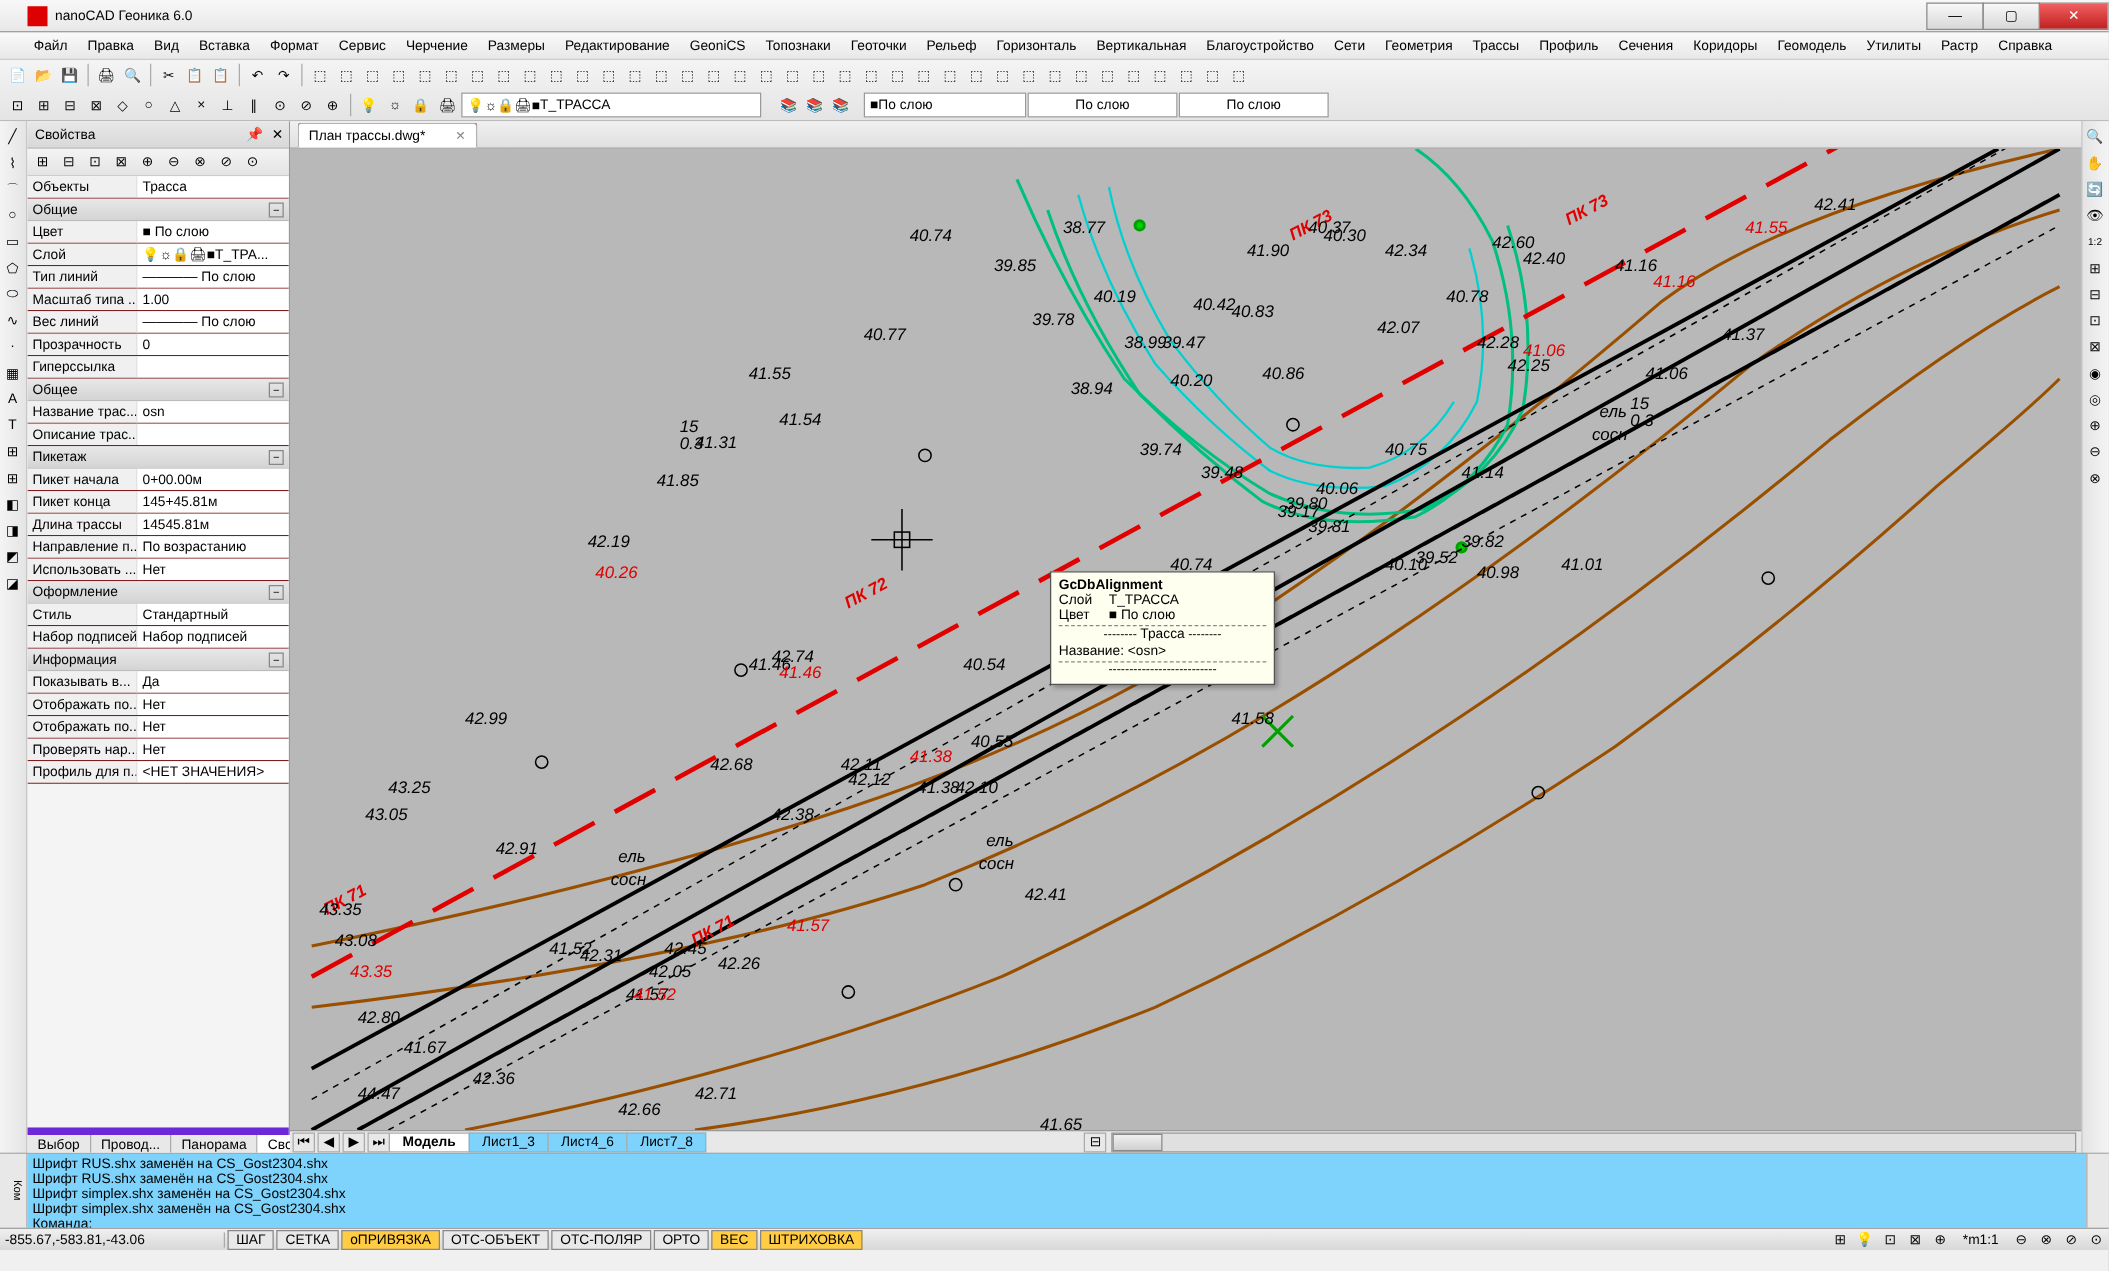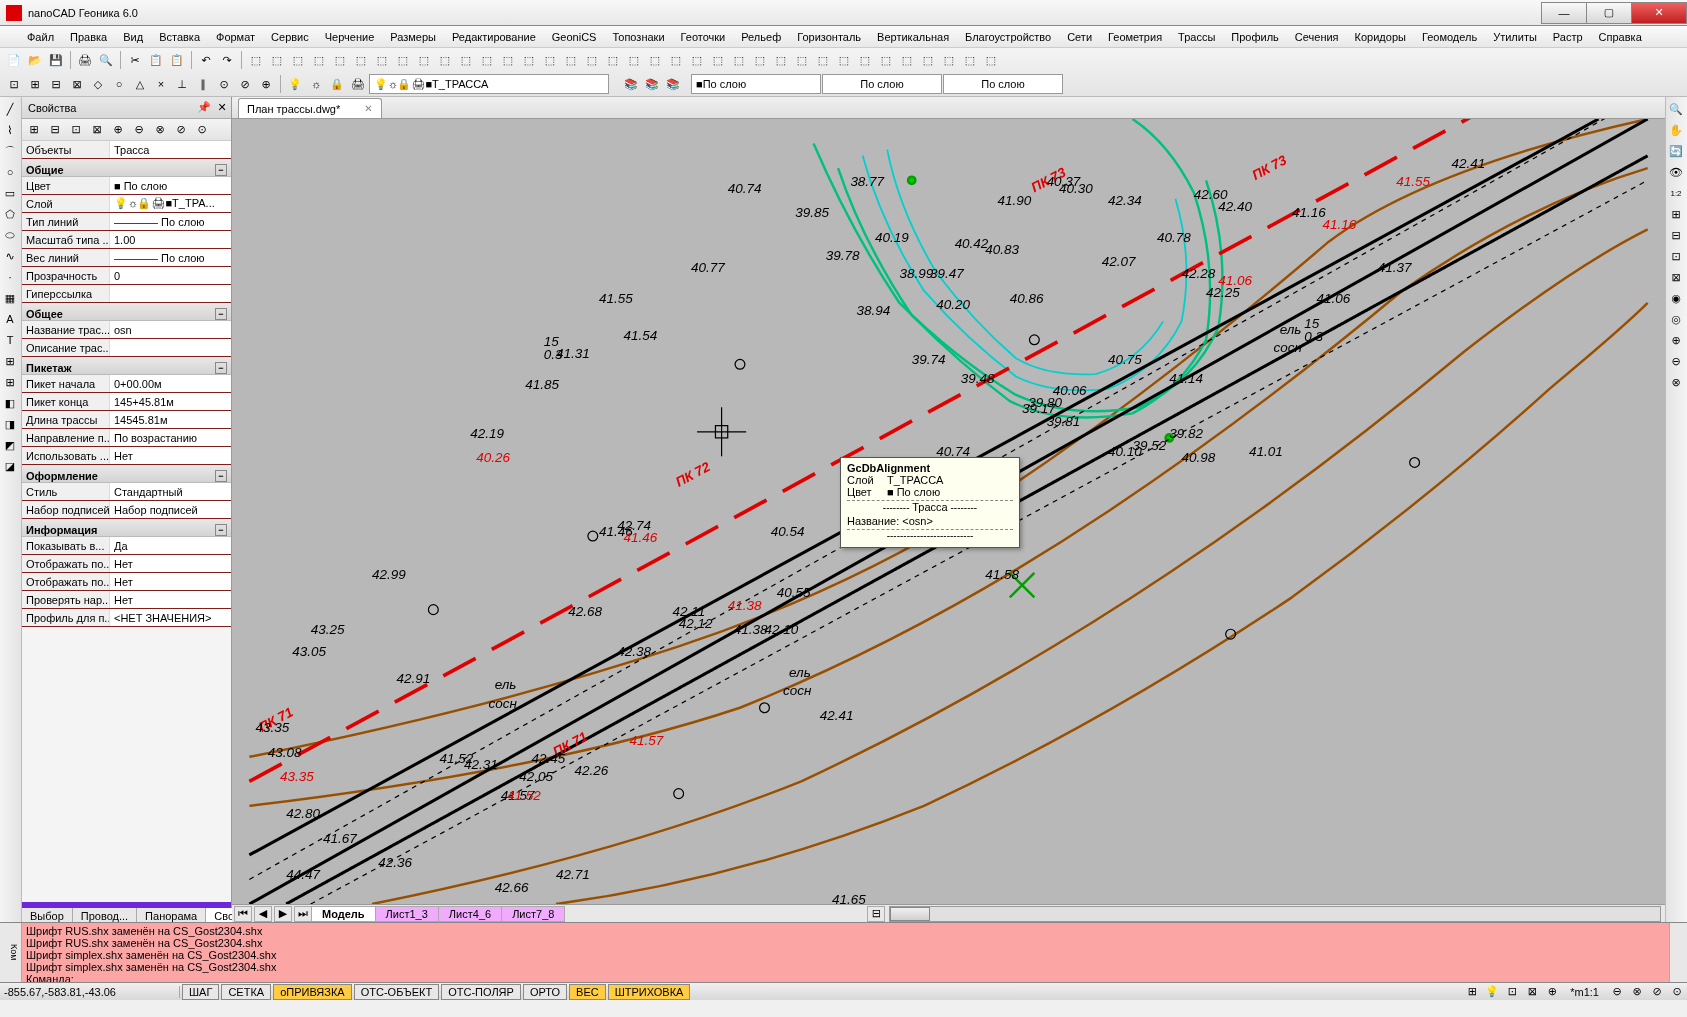--- a/index.html
+++ b/index.html
@@ -1,19 +1,19 @@
 <!DOCTYPE html>
 <html><head>
 <meta charset="utf-8">
 <style>
 * { margin:0; padding:0; box-sizing:border-box; font-family:Tahoma,Arial,sans-serif; font-size:11px; }
 body { background:#f0f0f0; width:1687px; height:1017px; overflow:hidden; position:relative; }
 
 
-.titlebar { height:26px; background:linear-gradient(#f8f8f8,#e8e8e8); border-bottom:1px solid #888; display:flex; align-items:center; padding-left:6px; }
+.titlebar { height:26px; background:linear-gradient(#f8f8f8,#e8e8e8); border-bottom:1px solid #888; display:flex; align-items:center; padding-left:22px; }
 .titlebar .logo { width:16px; height:16px; background:#d00; margin-right:6px; }
 .titlebar .title { flex:1; }
 .titlebar .winbtns { display:flex; }
 .titlebar .winbtn { width:46px; height:22px; display:flex; align-items:center; justify-content:center; background:linear-gradient(#f8f8f8,#d8d8d8); border:1px solid #888; margin-left:-1px; }
 .titlebar .winbtn.close { background:linear-gradient(#f06060,#c02020); color:#fff; width:56px; }
 
 
 .menubar { height:22px; background:linear-gradient(#fafafa,#e8e8e8); display:flex; align-items:center; padding-left:19px; border-bottom:1px solid #ccc; }
 .menubar .item { padding:3px 8px; cursor:pointer; }
 
@@ -35,21 +35,21 @@
 .props { width:210px; background:#f4f4f4; border-right:1px solid #999; display:flex; flex-direction:column; }
 .props-header { height:22px; background:linear-gradient(#e8e8e8,#d8d8d8); display:flex; align-items:center; padding-left:6px; border-bottom:1px solid #aaa; }
 .props-header .spacer { flex:1; }
 .props-header .hbtn { width:18px; height:18px; display:flex; align-items:center; justify-content:center; }
 .props-toolbar { height:22px; background:linear-gradient(#f4f4f4,#e4e4e4); display:flex; align-items:center; padding-left:2px; gap:1px; border-bottom:1px solid #ccc; }
 .props-body { flex:1; overflow:auto; }
 .prop-row { display:flex; height:18px; border-bottom:1px solid #7f1d1d; }
 .prop-row.obj { background:#fff; }
 .prop-label { width:88px; padding-left:4px; display:flex; align-items:center; border-right:1px solid #ddd; background:#f0f0f0; overflow:hidden; white-space:nowrap; }
 .prop-val { flex:1; padding-left:4px; display:flex; align-items:center; background:#fff; overflow:hidden; white-space:nowrap; }
-.prop-section { height:18px; background:linear-gradient(#e8e8e8,#d4d4d4); display:flex; align-items:flex-end; padding-left:4px; font-weight:bold; border-bottom:1px solid #bbb; }
+.prop-section { height:18px; background:linear-gradient(#e8e8e8,#d4d4d4); display:flex; align-items:center; padding-left:4px; font-weight:normal; border-bottom:1px solid #bbb; }
 .prop-section .collapse { margin-left:auto; margin-right:4px; width:12px; height:12px; border:1px solid #888; display:flex; align-items:center; justify-content:center; font-size:9px; }
 .props-tabs { height:20px; display:flex; background:#e8e8e8; border-top:6px solid #6d28d9; }
 .props-tabs .ptab { padding:2px 8px; border-right:1px solid #aaa; }
 .props-tabs .ptab.active { background:#fff; }
 
 
 .canvas-wrap { flex:1; display:flex; flex-direction:column; position:relative; }
 .doc-tabs { height:22px; background:linear-gradient(#f0f0f0,#e0e0e0); display:flex; align-items:flex-end; padding-left:6px; border-bottom:1px solid #999; }
 .doc-tab { height:20px; background:#fff; border:1px solid #999; border-bottom:none; padding:2px 8px; display:flex; align-items:center; gap:24px; border-radius:3px 3px 0 0; }
 .doc-tab .x { font-size:10px; color:#888; }
@@ -61,29 +61,29 @@
 .tooltip .trow { display:flex; }
 .tooltip .tlbl { width:40px; }
 .tooltip .tline { border-top:1px dashed #888; margin:2px 0; text-align:center; font-size:10px; }
 
 
 .rtoolbar { width:22px; background:linear-gradient(90deg,#e4e4e4,#f4f4f4); border-left:1px solid #bbb; display:flex; flex-direction:column; gap:1px; padding-top:2px; }
 
 
 .bottom-tabs { height:18px; background:#e8e8e8; display:flex; align-items:center; border-top:1px solid #999; }
 .bottom-tabs .nav { width:18px; height:16px; display:flex; align-items:center; justify-content:center; border:1px solid #aaa; margin-left:2px; }
-.bottom-tabs .btab { padding:1px 10px; border:1px solid #aaa; background:#f0abfc; margin-left:-1px; }
+.bottom-tabs .btab { padding:1px 10px; border:1px solid #aaa; background:#7dd3fc; margin-left:-1px; }
 .bottom-tabs .btab.active { background:#fff; font-weight:bold; }
 .bottom-tabs .hscroll { flex:1; height:16px; border:1px solid #999; background:#e0e0e0; margin:0 4px; position:relative; }
 .bottom-tabs .hscroll .thumb { position:absolute; left:0; width:40px; height:100%; background:linear-gradient(#f0f0f0,#d0d0d0); border:1px solid #888; }
 
 
 .cmd-area { height:60px; display:flex; border-top:1px solid #888; }
 .cmd-label { width:22px; background:#e8e8e8; border-right:1px solid #aaa; writing-mode:vertical-rl; text-align:center; font-size:9px; padding:2px; }
-.cmd-text { flex:1; background:#fca5a5; font-family:Consolas,monospace; font-size:11px; padding:2px 4px; overflow:hidden; }
+.cmd-text { flex:1; background:#7dd3fc; font-family:Consolas,monospace; font-size:11px; padding:2px 4px; overflow:hidden; }
 .cmd-text .line { white-space:nowrap; }
 .cmd-scroll { width:18px; background:#e8e8e8; border-left:1px solid #aaa; }
 
 
 .statusbar { height:18px; background:linear-gradient(#f0f0f0,#d8d8d8); display:flex; align-items:center; border-top:1px solid #888; font-size:11px; }
 .statusbar .coords { width:180px; padding-left:4px; border-right:1px solid #aaa; }
 .statusbar .sbtn { padding:1px 6px; border:1px solid #888; margin-left:2px; background:#e8e8e8; }
 .statusbar .sbtn.on { background:#ffcc44; }
 .statusbar .spacer { flex:1; }
 .statusbar .scale { padding:0 8px; }

